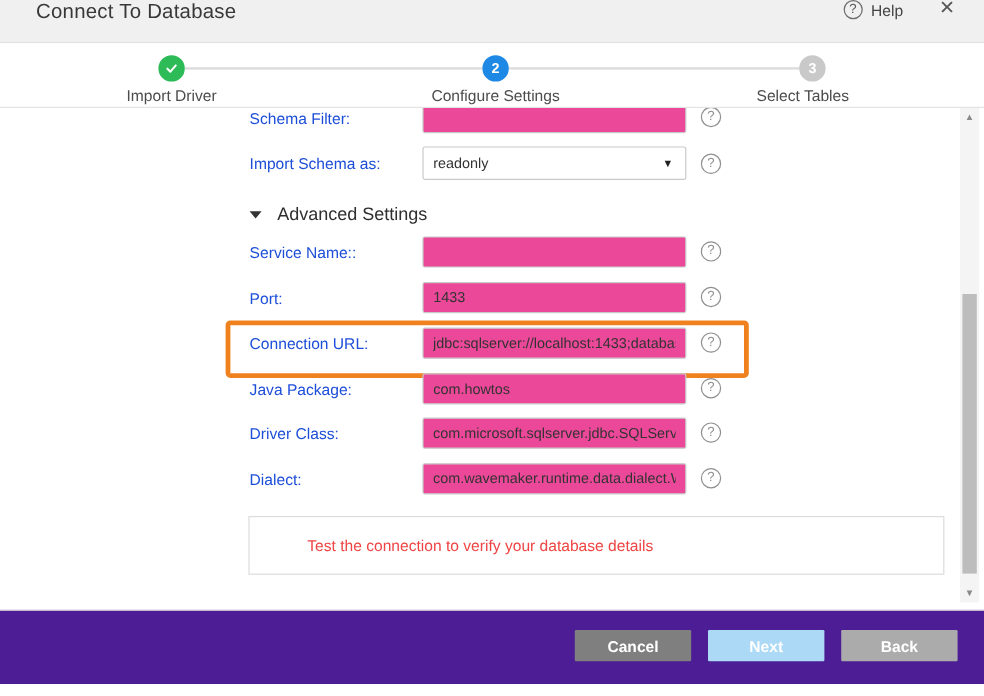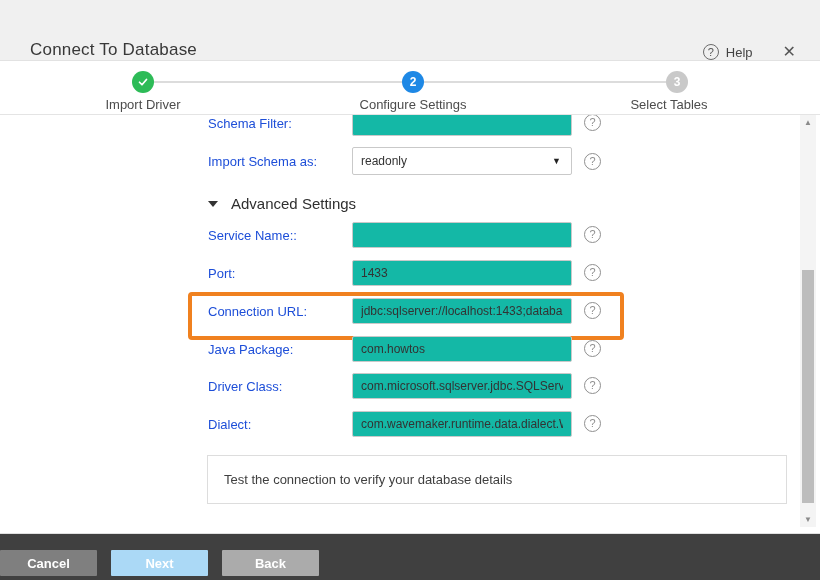--- a/index.html
+++ b/index.html
@@ -2,22 +2,22 @@
 <html><head>
 <meta charset="utf-8">
 <style>
   html,body{margin:0;padding:0;}
   body{
     width:820px;height:580px;overflow:hidden;background:#ffffff;
     font-family:"Liberation Sans", sans-serif;
     -webkit-font-smoothing:antialiased;
   }
   
-  .header{height:61px;background:#f0f0f0;border-bottom:1px solid #e2e2e2;
-    display:flex;align-items:flex-end;padding:0 24px 0 30px;box-sizing:border-box;}
+  .header{height:36px;background:#f0f0f0;border-bottom:1px solid #e2e2e2;
+    display:flex;align-items:flex-start;padding:0 24px 0 30px;box-sizing:border-box;}
   .title{flex:1;font-size:17px;color:#383838;letter-spacing:.2px;}
   .help-wrap{display:flex;align-items:center;gap:7px;margin-right:30px;cursor:pointer;}
   .help-circle{width:16px;height:16px;border:1px solid #6b6b6b;border-radius:50%;
     font-size:11px;color:#555;text-align:center;line-height:14px;box-sizing:border-box;}
   .help-text{font-size:13px;color:#444;}
   .close-btn{font-size:16px;color:#555;cursor:pointer;line-height:1;}
   
   .stepper{height:54px;background:#fff;position:relative;border-bottom:1px solid #e4e4e4;box-sizing:border-box;}
   .step-line{position:absolute;top:20px;height:2px;background:#dcdcdc;}
   .line1{left:154px;width:248px;}
@@ -29,21 +29,21 @@
   .c3{left:666px;background:#c9c9c9;}
   .step-label{position:absolute;top:36px;font-size:13px;color:#4c4c4c;text-align:center;}
   .sl1{left:83px;width:120px;}
   .sl2{left:333px;width:160px;}
   .sl3{left:609px;width:120px;}
   
   .content{position:relative;height:418px;background:#fff;overflow:hidden;}
   .flabel{position:absolute;left:208px;font-size:13px;color:#1d4ed8;}
   .finput{position:absolute;left:352px;width:220px;height:26px;border:1px solid #c9c9c9;
     border-radius:2px;font-size:12px;color:#333;padding:0 8px;box-sizing:border-box;
-    font-family:inherit;background:#14b8a6;outline:none;}
+    font-family:inherit;background:#ec4899;outline:none;}
   .fselect{position:absolute;left:352px;width:220px;height:28px;border:1px solid #c9c9c9;
     border-radius:2px;font-size:12px;color:#333;box-sizing:border-box;background:#fff;
     display:flex;align-items:center;padding:0 8px;cursor:pointer;}
   .caret{position:absolute;right:10px;font-size:9px;color:#222;}
   .fhelp{position:absolute;left:584px;width:17px;height:17px;border:1px solid #8f8f8f;
     border-radius:50%;color:#8f8f8f;font-size:11px;line-height:15px;text-align:center;
     box-sizing:border-box;cursor:pointer;background:#fff;}
   .it0{top:-5px;} .lt0{top:1px;}  .ht0{top:-1px;}
   .it1{top:32px;} .lt1{top:39px;} .ht1{top:38px;}
   .it2{top:107px;}.lt2{top:113px;}.ht2{top:111px;}
@@ -53,32 +53,32 @@
   .it6{top:258px;}.lt6{top:264px;}.ht6{top:262px;}
   .it7{top:296px;}.lt7{top:302px;}.ht7{top:300px;}
   .advanced{position:absolute;left:208px;top:80px;display:flex;align-items:center;gap:13px;cursor:pointer;}
   .tri-down{width:0;height:0;border-left:5px solid transparent;border-right:5px solid transparent;border-top:6px solid #333;}
   .advanced-label{font-size:15px;color:#2f2f2f;}
   .highlight-box{position:absolute;left:188px;top:177px;width:428px;height:40px;
     border:4px solid #f0811f;border-radius:4px;pointer-events:none;}
   .test-box{position:absolute;left:207px;top:340px;width:580px;height:49px;
     border:1px solid #ddd;background:#fff;display:flex;align-items:center;
     justify-content:space-between;padding:0 10px 0 16px;box-sizing:border-box;}
-  .test-msg{font-size:13px;color:#404040;}
+  .test-msg{font-size:13px;color:#ef4444;margin-left:32px;}
   .test-btn{background:#2b97ef;color:#fff;border:none;width:110px;height:27px;
     font-size:12px;font-weight:bold;border-radius:2px;font-family:inherit;cursor:pointer;}
   
   .scrollbar{position:absolute;left:800px;top:0;width:16px;height:412px;background:#f4f4f4;}
   .sb-arrow{position:absolute;left:0;width:16px;font-size:8px;color:#8a8a8a;text-align:center;cursor:pointer;}
   .sb-up{top:3px;}
   .sb-down{bottom:3px;}
   .sb-thumb{position:absolute;left:2px;top:155px;width:12px;height:233px;background:#bdbdbd;cursor:pointer;}
   
-  .footer{height:62px;border-top:1px solid #e1e1e1;background:#404040;
-    display:flex;justify-content:flex-start;align-items:flex-start;gap:14px;
+  .footer{height:62px;border-top:1px solid #e1e1e1;background:#4c1d95;
+    display:flex;justify-content:flex-end;align-items:flex-start;gap:14px;
     padding:16px 22px 0 0;box-sizing:border-box;}
   .btn{width:97px;height:26px;border:none;color:#fff;font-size:13px;font-weight:bold;
     font-family:inherit;cursor:pointer;border-radius:1px;}
   .btn-cancel{background:#7f7f7f;}
   .btn-back{background:#ababab;}
   .btn-next{background:#abd9f6;cursor:default;}
 </style>
 </head>
 <body>
 

